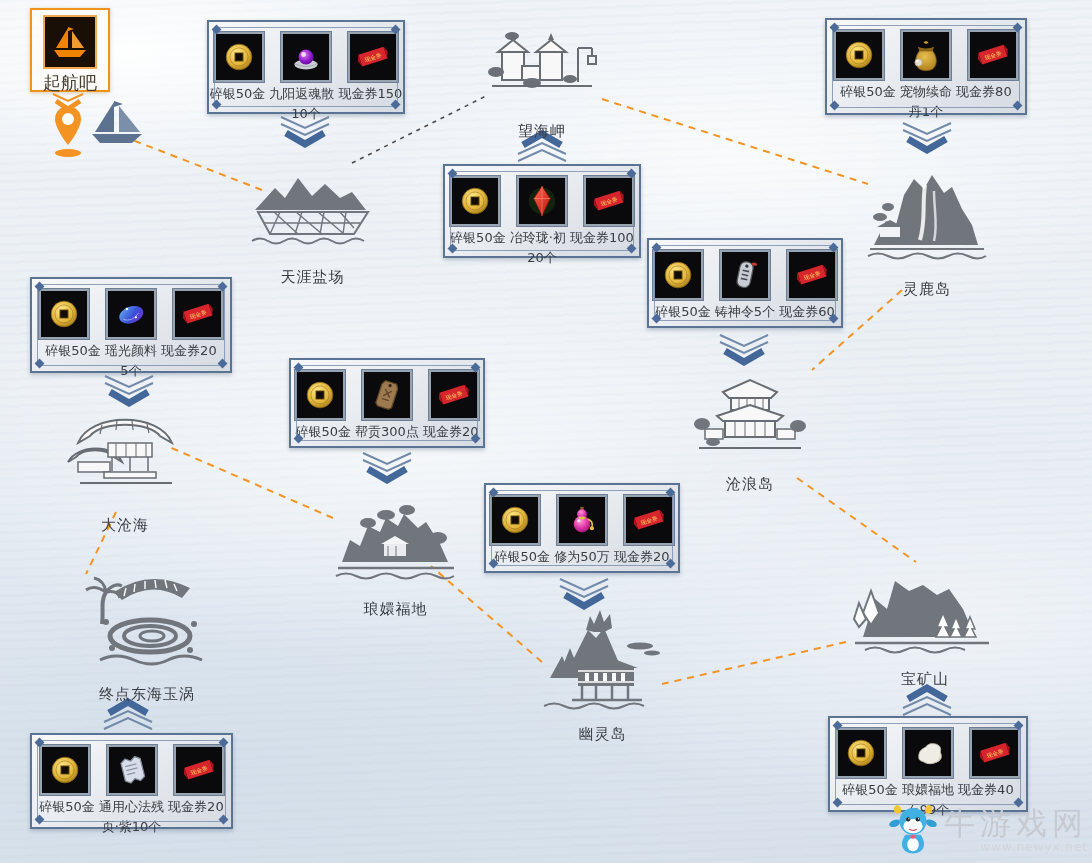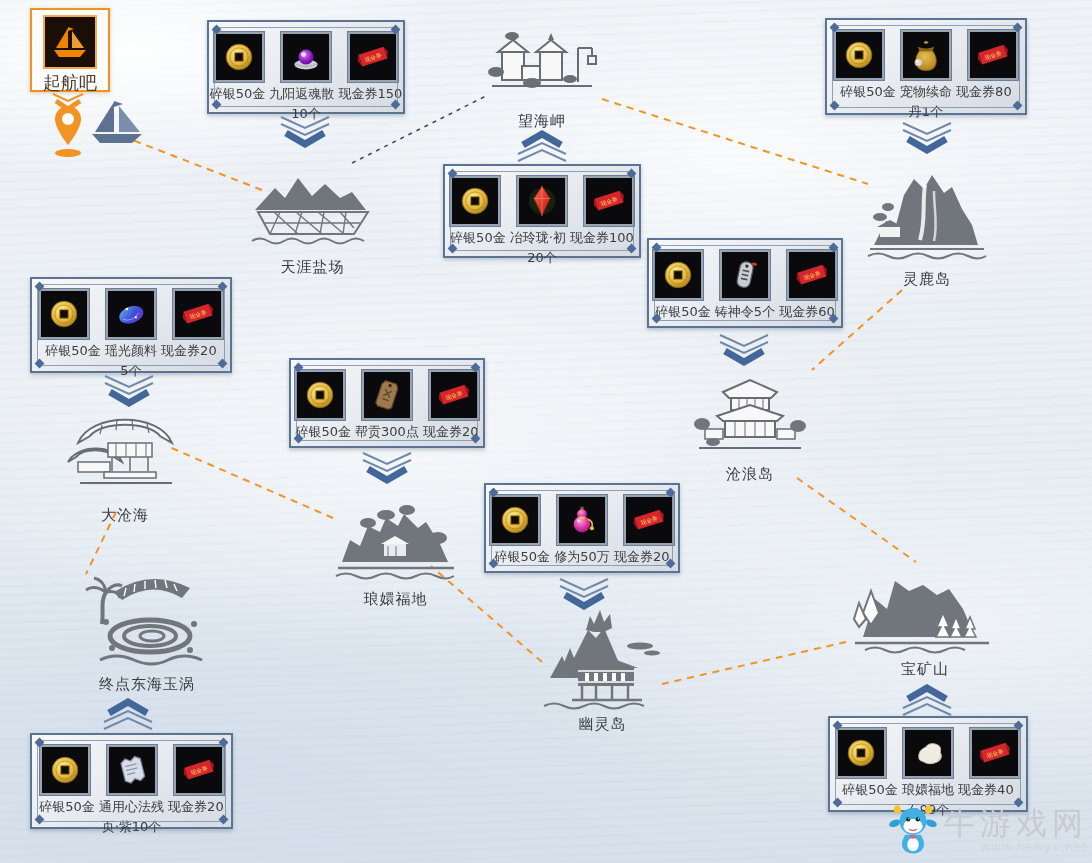--- a/index.html
+++ b/index.html
@@ -22,21 +22,21 @@
     box-shadow:0 2px 4px rgba(60,80,110,.3);}
   .card .frame{position:absolute;inset:5px;border:1px solid #7e92ac;opacity:.85;pointer-events:none;}
   .card .dm{position:absolute;width:7px;height:7px;background:#4c6b99;transform:rotate(45deg);}
   .card .tl{left:4px;top:4px}.card .tr{right:4px;top:4px}.card .bl{left:4px;bottom:4px}.card .br{right:4px;bottom:4px}
   .icons{display:flex;justify-content:center;gap:17px;margin-top:10px;}
   .slot{width:46px;height:46px;background:#0a0a0c;border:2px solid #99a4b3;box-shadow:0 0 0 1px #6e7f95;
     display:flex;align-items:center;justify-content:center;}
   .card-text{font-size:13px;color:#3a3d42;text-align:center;margin-top:4px;line-height:1.25;white-space:nowrap;}
   
   .island{position:absolute;text-align:center;}
-  .island-label{font-size:15px;color:#3a3d42;margin-top:1px;letter-spacing:1px;}
+  .island-label{font-size:15px;color:#3a3d42;margin-top:11px;letter-spacing:1px;}
   
   .chev{position:absolute;width:56px;height:32px;}
   .chev.up{transform:rotate(180deg);}
   
   .start-box{position:absolute;left:30px;top:8px;width:80px;height:84px;box-sizing:border-box;
     border:2px solid #f0921e;background:rgba(253,252,250,.85);box-shadow:0 1px 4px rgba(160,110,30,.35);
     text-align:center;}
   .start-tile{width:54px;height:54px;margin:5px auto 2px auto;background:#190f06;border:2px solid #f2a94f;
     box-sizing:border-box;display:flex;align-items:center;justify-content:center;}
   .start-label{font-size:18px;color:#4a3f32;}

